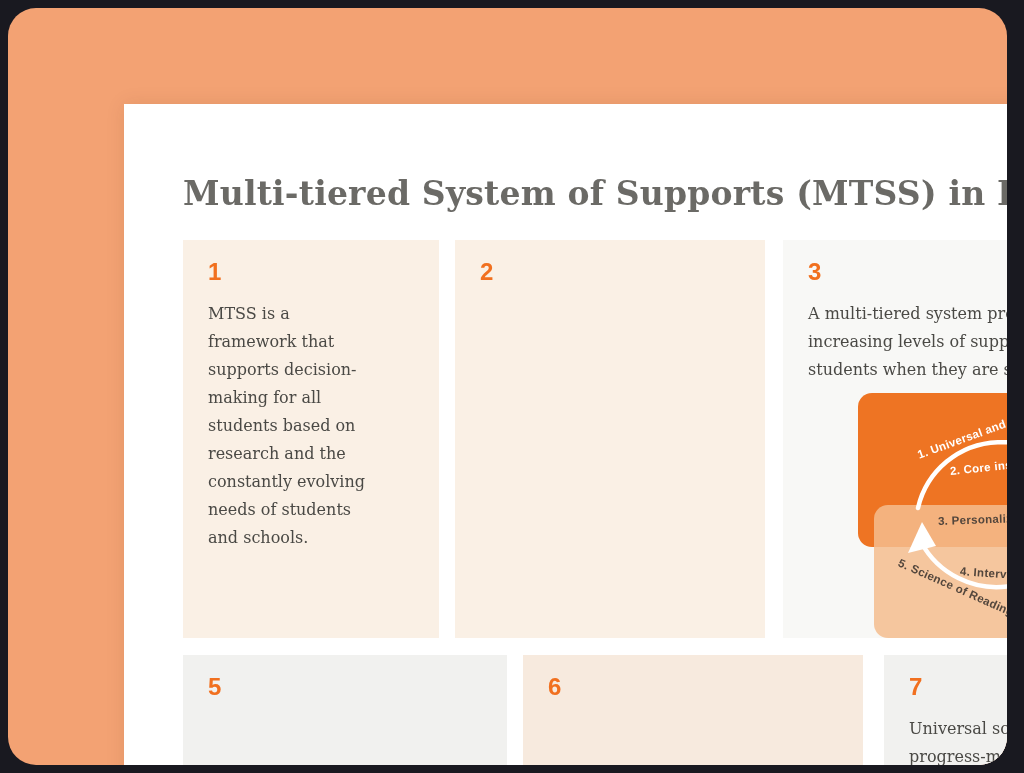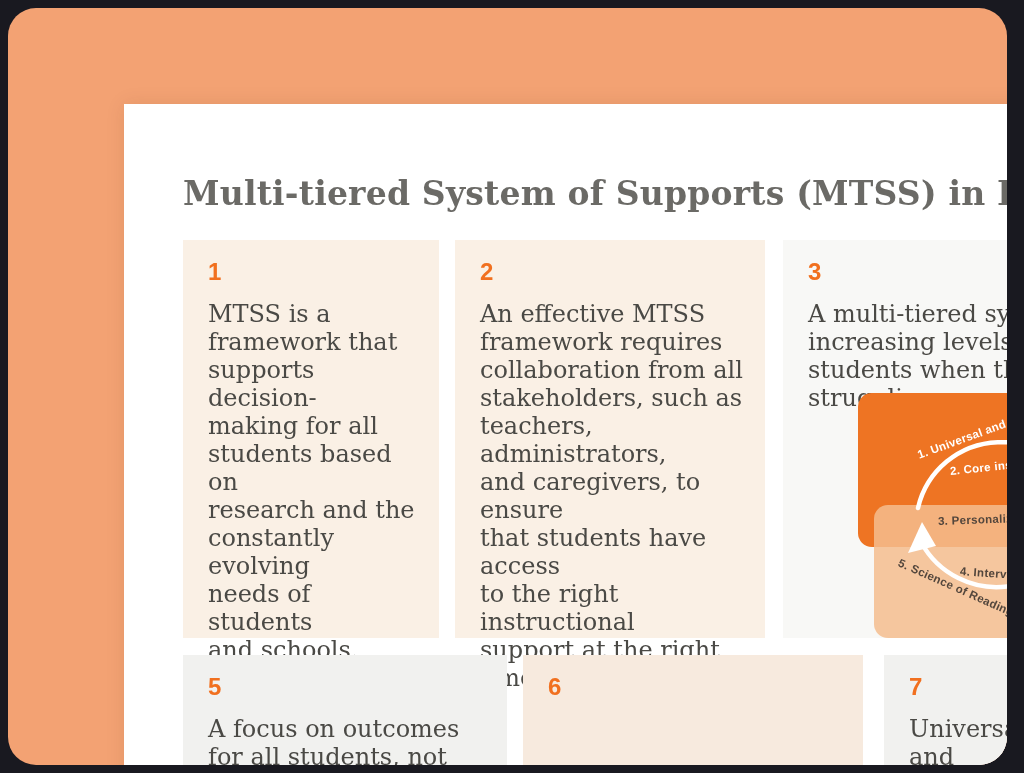--- a/index.html
+++ b/index.html
@@ -36,21 +36,21 @@
     padding: 18px 22px 0 25px;
   }
   .card-number {
     font-family: "Liberation Sans", sans-serif;
     font-weight: bold;
     font-size: 24px;
     color: #F1701F;
   }
   .card-text {
     margin-top: 14px;
-    font-size: 24px;
+    font-size: 16px;
     line-height: 28px;
     color: #4A4945;
     white-space: pre-line;
   }
   .card-1 { left: 59px;  top: 136px; width: 256px; height: 398px; background: #FAF0E5; }
   .card-2 { left: 331px; top: 136px; width: 310px; height: 398px; background: #FAF0E5; }
   .card-3 { left: 659px; top: 136px; width: 430px; height: 398px; background: #F8F8F6; }
   .card-5 { left: 59px;  top: 551px; width: 324px; height: 240px; background: #F1F1EF; }
   .card-6 { left: 399px; top: 551px; width: 340px; height: 240px; background: #F7EADE; }
   .card-7 { left: 760px; top: 551px; width: 340px; height: 240px; background: #F1F1EF; }
@@ -95,29 +95,20 @@
 making for all
 students based on
 research and the
 constantly evolving
 needs of students
 and schools.</div>
     </div>
 
     <div class="card card-2">
       <div class="card-number">2</div>
-      <div class="card-text">An effective MTSS
-framework requires
-collaboration from all
-stakeholders, such as
-teachers, administrators,
-and caregivers, to ensure
-that students have access
-to the right instructional
-support at the right time.</div>
     </div>
 
     <div class="card card-3">
       <div class="card-number">3</div>
       <div class="card-text">A multi-tiered system provides
 increasing levels of support to
 students when they are struggling.</div>
 
       <div class="diagram">
         <svg width="430" height="398" viewBox="0 0 430 398">
@@ -130,22 +121,20 @@
         <span class="diagram-label dl-1 dl-white">1. Universal and dyslexia screening</span>
         <span class="diagram-label dl-2 dl-white">2. Core instruction</span>
         <span class="diagram-label dl-3 dl-dark">3. Personalized learning</span>
         <span class="diagram-label dl-4 dl-dark">4. Interventions</span>
         <span class="diagram-label dl-5 dl-dark">5. Science of Reading professional learning</span>
       </div>
     </div>
 
     <div class="card card-5">
       <div class="card-number">5</div>
-      <div class="card-text">A focus on outcomes
-for all students, not just</div>
     </div>
 
     <div class="card card-6">
       <div class="card-number">6</div>
     </div>
 
     <div class="card card-7">
       <div class="card-number">7</div>
       <div class="card-text">Universal screening and
 progress-monitoring</div>

